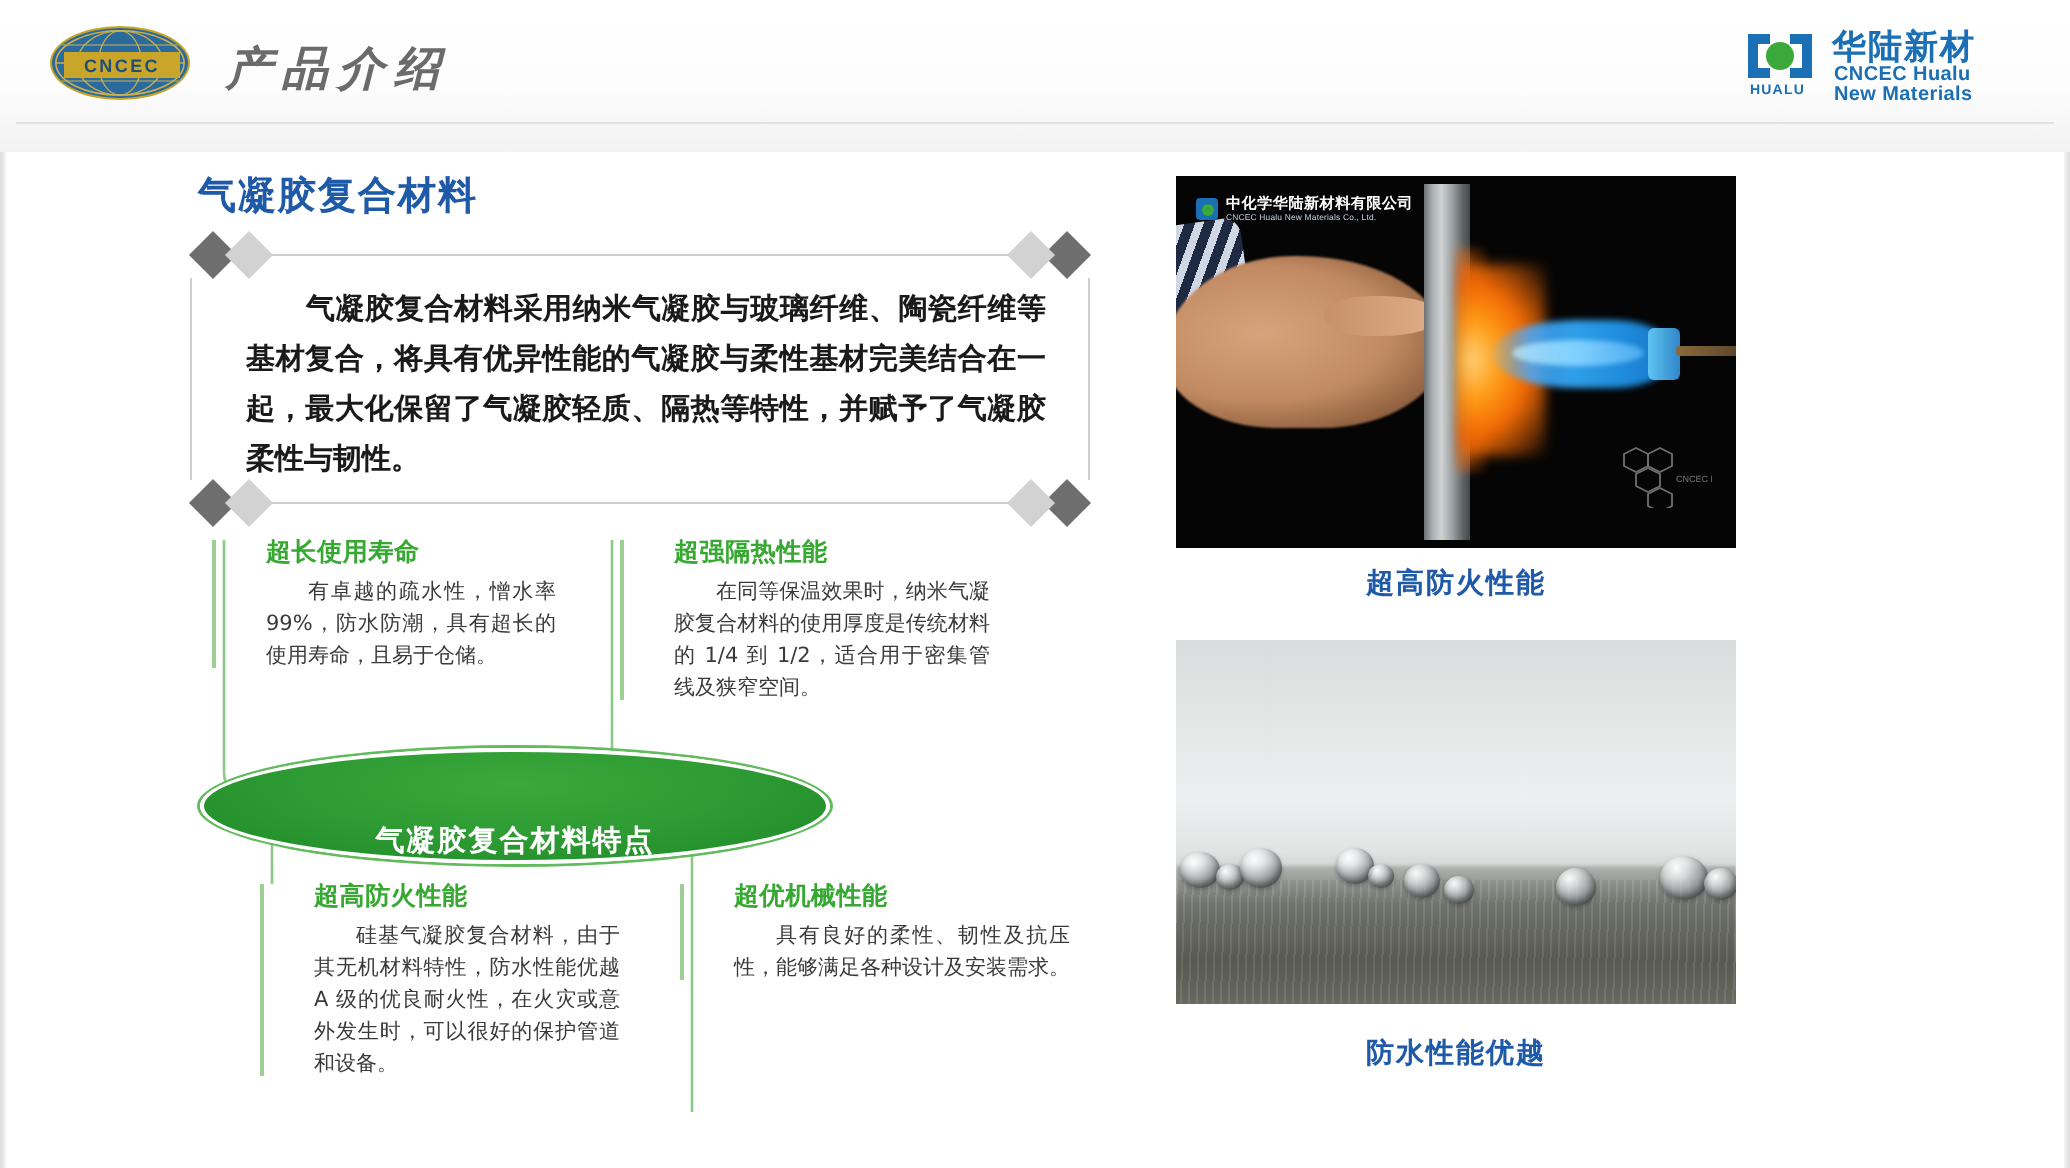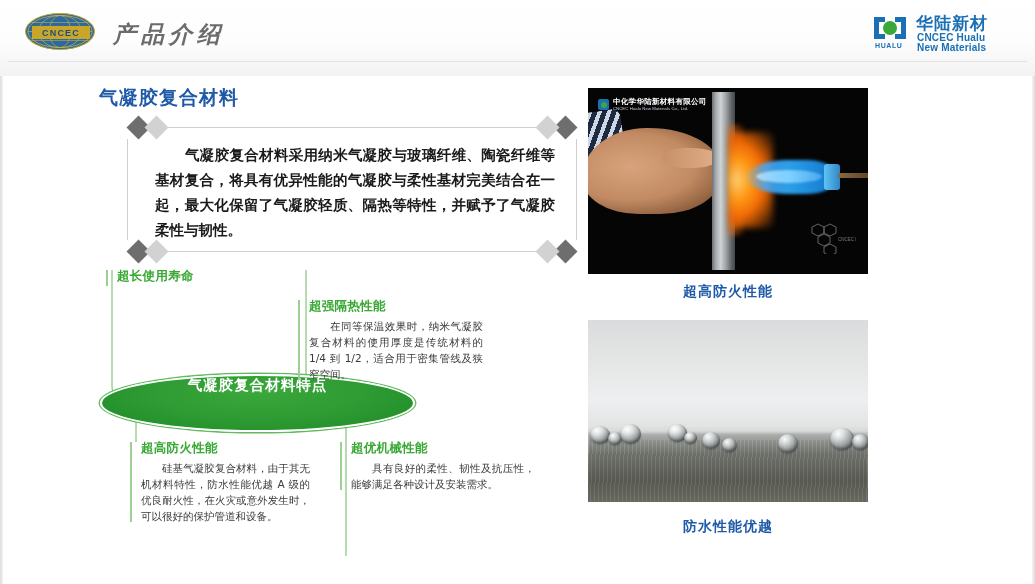--- a/index.html
+++ b/index.html
@@ -108,21 +108,21 @@
   #section-title {
     position: absolute; left: 99px; top: 85px;
     font-size: 19px; font-weight: bold; color: #1f5aa8;
     letter-spacing: 1px;
     font-family: "DejaVu Sans", "Liberation Sans", sans-serif;
   }
 
   
   #desc-box {
     position: absolute; left: 95px; top: 127px;
-    width: 450px; height: 107px; margin-left: 32px;
+    width: 450px; height: 107px;
   }
   .frame-line {
     position: absolute; background: #cfcfcf;
   }
   .fl-top    { left: 18px; top: 0px;   width: 414px; height: 1px; }
   .fl-bottom { left: 18px; top: 124px; width: 414px; height: 1px; }
   .fl-left   { left: 0px;  top: 12px;  width: 1px;   height: 101px; }
   .fl-right  { left: 449px;top: 12px;  width: 1px;   height: 101px; }
 
   .diamond {
@@ -146,54 +146,54 @@
     width: 470px; height: 310px;
   }
 
   #ellipse {
     position: absolute; left: 10px; top: 116px;
     width: 315px; height: 58px;
     border-radius: 50%;
     background: radial-gradient(ellipse at 50% 30%, #3aa83a 0%, #2f9c34 45%, #1f8a28 100%);
     border: 2px solid #ffffff;
     box-shadow: 0 0 0 1.5px #63bb5e;
-    display: flex; align-items: flex-start; justify-content: center;
+    display: flex; align-items: flex-end; justify-content: center;
   }
   #ellipse-label {
     font-size: 14.5px; font-weight: bold; color: #ffffff;
     letter-spacing: 1px;
     font-family: "DejaVu Sans", "Liberation Sans", sans-serif;
   }
 
   .connector-svg {
     position: absolute; left: 0; top: 0; width: 470px; height: 310px;
     pointer-events: none;
   }
 
   .feat {
     position: absolute;
-    padding-left: 11px;
+    padding-left: 27px;
   }
   .feat-bar {
     position: absolute; left: 0; top: 2px; width: 2px; bottom: 2px;
     background: #9dcf94;
   }
   .feat-title {
     font-size: 12.5px; font-weight: bold; color: #37a832;
     margin-bottom: 3px; letter-spacing: 0.3px;
     font-family: "DejaVu Sans", "Liberation Sans", sans-serif;
   }
   .feat-body {
     font-size: 10.5px; color: #3a3a3a; line-height: 16px;
     text-indent: 21px; text-align: justify;
     font-family: "DejaVu Sans", "Liberation Sans", sans-serif;
   }
 
   #feat-life  { left: 16px;  top: 10px;  width: 172px; }
-  #feat-therm { left: 208px; top: 10px;  width: 185px; margin-top: 30px; }
+  #feat-therm { left: 220px; top: 10px;  width: 185px; }
   #feat-fire  { left: 40px;  top: 182px; width: 180px; }
   #feat-mech  { left: 250px; top: 182px; width: 195px; }
 
   
   .photo {
     position: absolute;
     overflow: hidden;
     background: #000;
   }
   #photo-fire  { left: 588px; top: 88px;  width: 280px; height: 186px; }
@@ -399,20 +399,21 @@
       <circle cx="274" cy="146" r="4" fill="#2f9c34"></circle>
     </svg>
 
     <div id="ellipse">
       <span id="ellipse-label">气凝胶复合材料特点</span>
     </div>
 
     <div class="feat" id="feat-life">
       <div class="feat-bar"></div>
       <div class="feat-title">超长使用寿命</div>
+      <div class="feat-body">有卓越的疏水性，憎水率99%，防水防潮，具有超长的使用寿命，且易于仓储。</div>
     </div>
 
     <div class="feat" id="feat-therm">
       <div class="feat-bar"></div>
       <div class="feat-title">超强隔热性能</div>
       <div class="feat-body">在同等保温效果时，纳米气凝胶复合材料的使用厚度是传统材料的 1/4 到 1/2，适合用于密集管线及狭窄空间。</div>
     </div>
 
     <div class="feat" id="feat-fire">
       <div class="feat-bar"></div>

